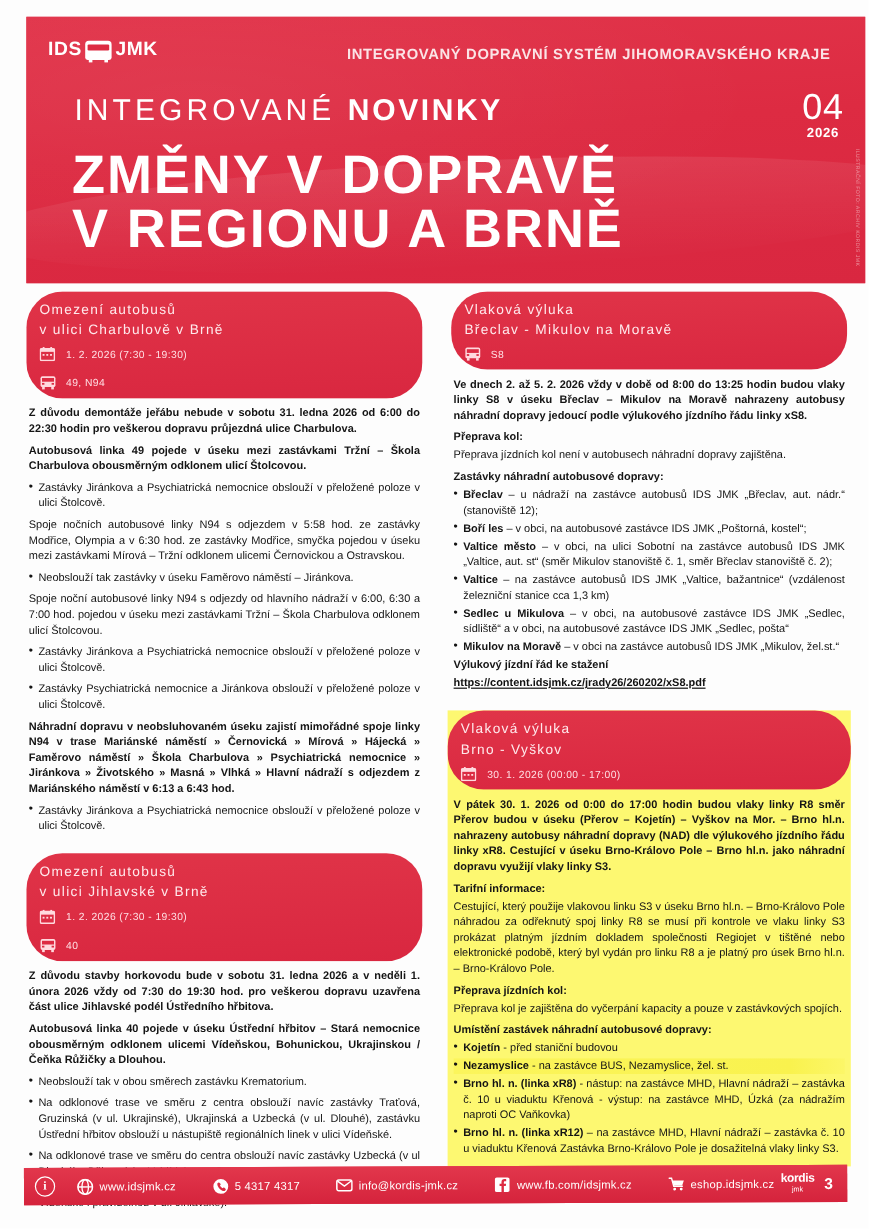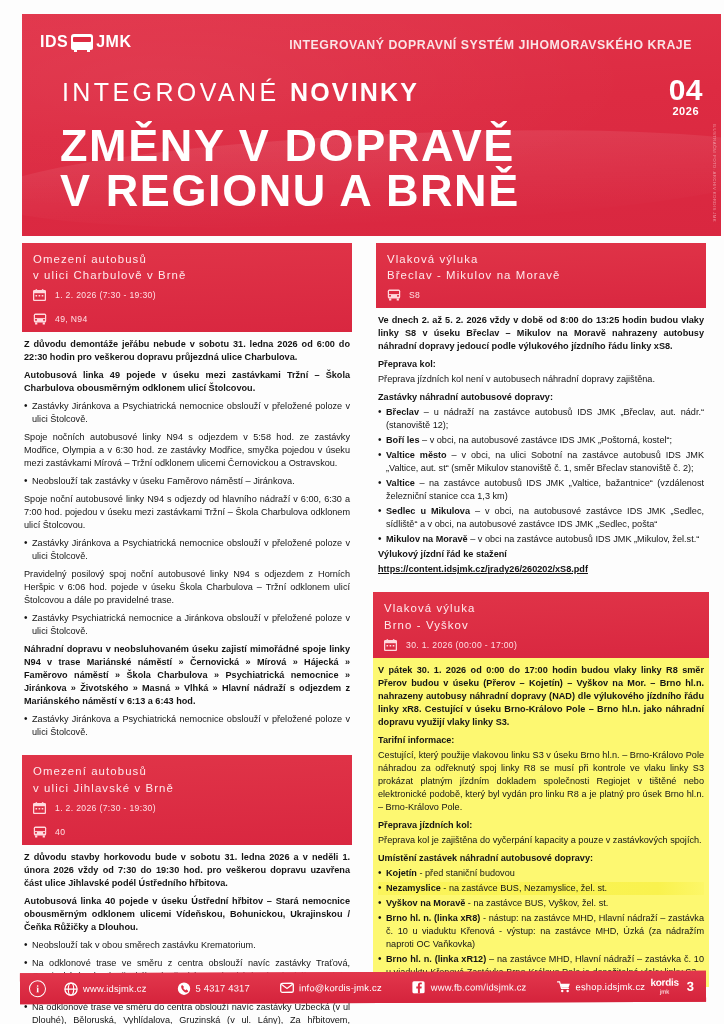--- a/index.html
+++ b/index.html
@@ -109,21 +109,21 @@
     letter-spacing: 3.4px;
   }
   .hdr-novinky .b { font-weight: bold; letter-spacing: 2.2px; margin-top: 28px;}
   .hdr-issue {
     position: absolute;
     right: 18px;
     top: 62px;
     text-align: center;
     color: #fff;
   }
-  .hdr-issue .num { font-size: 30px; font-weight: bold; line-height: 0.95; letter-spacing: 0.5px;}
+  .hdr-issue .num { font-size: 30px; font-weight: normal; line-height: 0.95; letter-spacing: 0.5px;}
   .hdr-issue .yr  { font-size: 11px; font-weight: bold; letter-spacing: 0.6px; }
 
   .hdr-title {
     position: absolute;
     left: 38px;
     top: 110px;
     color: #ffffff;
     font-weight: bold;
     font-size: 45px;
     line-height: 0.99;
@@ -158,20 +158,21 @@
   .col-right { left: 354px; }
 
   
   .article { margin-bottom: 9px; }
   .art-head {
     background: #dd2b42;
     background-image: linear-gradient(178deg,#e03448 0%, #d92740 100%);
     color: #ffffff;
     padding: 8px 11px 7px 11px;
     position: relative;
+    border-radius: 30px;
   }
   .art-title {
     font-size: 11.4px;
     letter-spacing: 1.1px;
     line-height: 1.42;
     white-space: pre-line;
     color: #ffe9ec;
   }
   .art-meta {
     margin-top: 6px;
@@ -360,21 +361,20 @@
             </div>
           </div>
           <div class="art-body">
             <div class="p b">Z důvodu demontáže jeřábu nebude v sobotu 31. ledna 2026 od 6:00 do 22:30 hodin pro veškerou dopravu průjezdná ulice Charbulova.</div>
             <div class="p b">Autobusová linka 49 pojede v úseku mezi zastávkami Tržní – Škola Charbulova obousměrným odklonem ulicí Štolcovou.</div>
             <div class="p bullet">Zastávky Jiránkova a Psychiatrická nemocnice obslouží v přeložené poloze v ulici Štolcově.</div>
             <div class="p">Spoje nočních autobusové linky N94 s odjezdem v 5:58 hod. ze zastávky Modřice, Olympia a v 6:30 hod. ze zastávky Modřice, smyčka pojedou v úseku mezi zastávkami Mírová – Tržní odklonem ulicemi Černovickou a Ostravskou.</div>
             <div class="p bullet">Neobslouží tak zastávky v úseku Faměrovo náměstí – Jiránkova.</div>
             <div class="p">Spoje noční autobusové linky N94 s odjezdy od hlavního nádraží v 6:00, 6:30 a 7:00 hod. pojedou v úseku mezi zastávkami Tržní – Škola Charbulova odklonem ulicí Štolcovou.</div>
             <div class="p bullet">Zastávky Jiránkova a Psychiatrická nemocnice obslouží v přeložené poloze v ulici Štolcově.</div>
-            <div class="p">Pravidelný posilový spoj noční autobusové linky N94 s odjezdem z Horních Heršpic v 6:06 hod. pojede v úseku Škola Charbulova – Tržní odklonem ulicí Štolcovou a dále po pravidelné trase.</div>
             <div class="p bullet">Zastávky Psychiatrická nemocnice a Jiránkova obslouží v přeložené poloze v ulici Štolcově.</div>
             <div class="p b">Náhradní dopravu v neobsluhovaném úseku zajistí mimořádné spoje linky N94 v trase Mariánské náměstí » Černovická » Mírová » Hájecká » Faměrovo náměstí » Škola Charbulova » Psychiatrická nemocnice » Jiránkova » Životského » Masná » Vlhká » Hlavní nádraží s odjezdem z Mariánského náměstí v 6:13 a 6:43 hod.</div>
             <div class="p bullet">Zastávky Jiránkova a Psychiatrická nemocnice obslouží v přeložené poloze v ulici Štolcově.</div>
           </div>
         </div>
         <div class="article">
           <div class="art-head">
             <div class="art-title">Omezení autobusů
 v ulici Jihlavské v Brně</div>
             <div class="art-meta">
@@ -475,21 +475,20 @@
           </div>
           <div class="art-body">
             <div class="p b">V pátek 30. 1. 2026 od 0:00 do 17:00 hodin budou vlaky linky R8 směr Přerov budou v úseku (Přerov – Kojetín) – Vyškov na Mor. – Brno hl.n. nahrazeny autobusy náhradní dopravy (NAD) dle výlukového jízdního řádu linky xR8. Cestující v úseku Brno-Královo Pole – Brno hl.n. jako náhradní dopravu využijí vlaky linky S3.</div>
             <div class="p b tight">Tarifní informace:</div>
             <div class="p">Cestující, který použije vlakovou linku S3 v úseku Brno hl.n. – Brno-Královo Pole náhradou za odřeknutý spoj linky R8 se musí při kontrole ve vlaku linky S3 prokázat platným jízdním dokladem společnosti Regiojet v tištěné nebo elektronické podobě, který byl vydán pro linku R8 a je platný pro úsek Brno hl.n. – Brno-Královo Pole.</div>
             <div class="p b tight">Přeprava jízdních kol:</div>
             <div class="p">Přeprava kol je zajištěna do vyčerpání kapacity a pouze v zastávkových spojích.</div>
             <div class="p b tight">Umístění zastávek náhradní autobusové dopravy:</div>
             <div class="p bullet tight"><b>Kojetín</b><span> - před staniční budovou</span></div>
             <div class="p bullet tight hl-block"><b>Nezamyslice</b><span> - na zastávce BUS, Nezamyslice, žel. st.</span></div>
-            <div class="p bullet tight"><b>Vyškov na Moravě</b><span> - na zastávce BUS, Vyškov, žel. st.</span></div>
             <div class="p bullet tight"><b>Brno hl. n. (linka xR8)</b><span> - nástup: na zastávce MHD, Hlavní nádraží – zastávka č. 10 u viaduktu Křenová - výstup: na zastávce MHD, Úzká (za nádražím naproti OC Vaňkovka)</span></div>
             <div class="p bullet tight"><b>Brno hl. n. (linka xR12)</b><span> – na zastávce MHD, Hlavní nádraží – zastávka č. 10 u viaduktu Křenová Zastávka Brno-Královo Pole je dosažitelná vlaky linky S3.</span></div>
           </div>
         </div>
       </div>
   </div>
 
   <div class="footer">
     <div class="f-info">i</div>
     <div id="footer-items" style="display:flex;align-items:center;gap:30px;margin-left:18px;">

